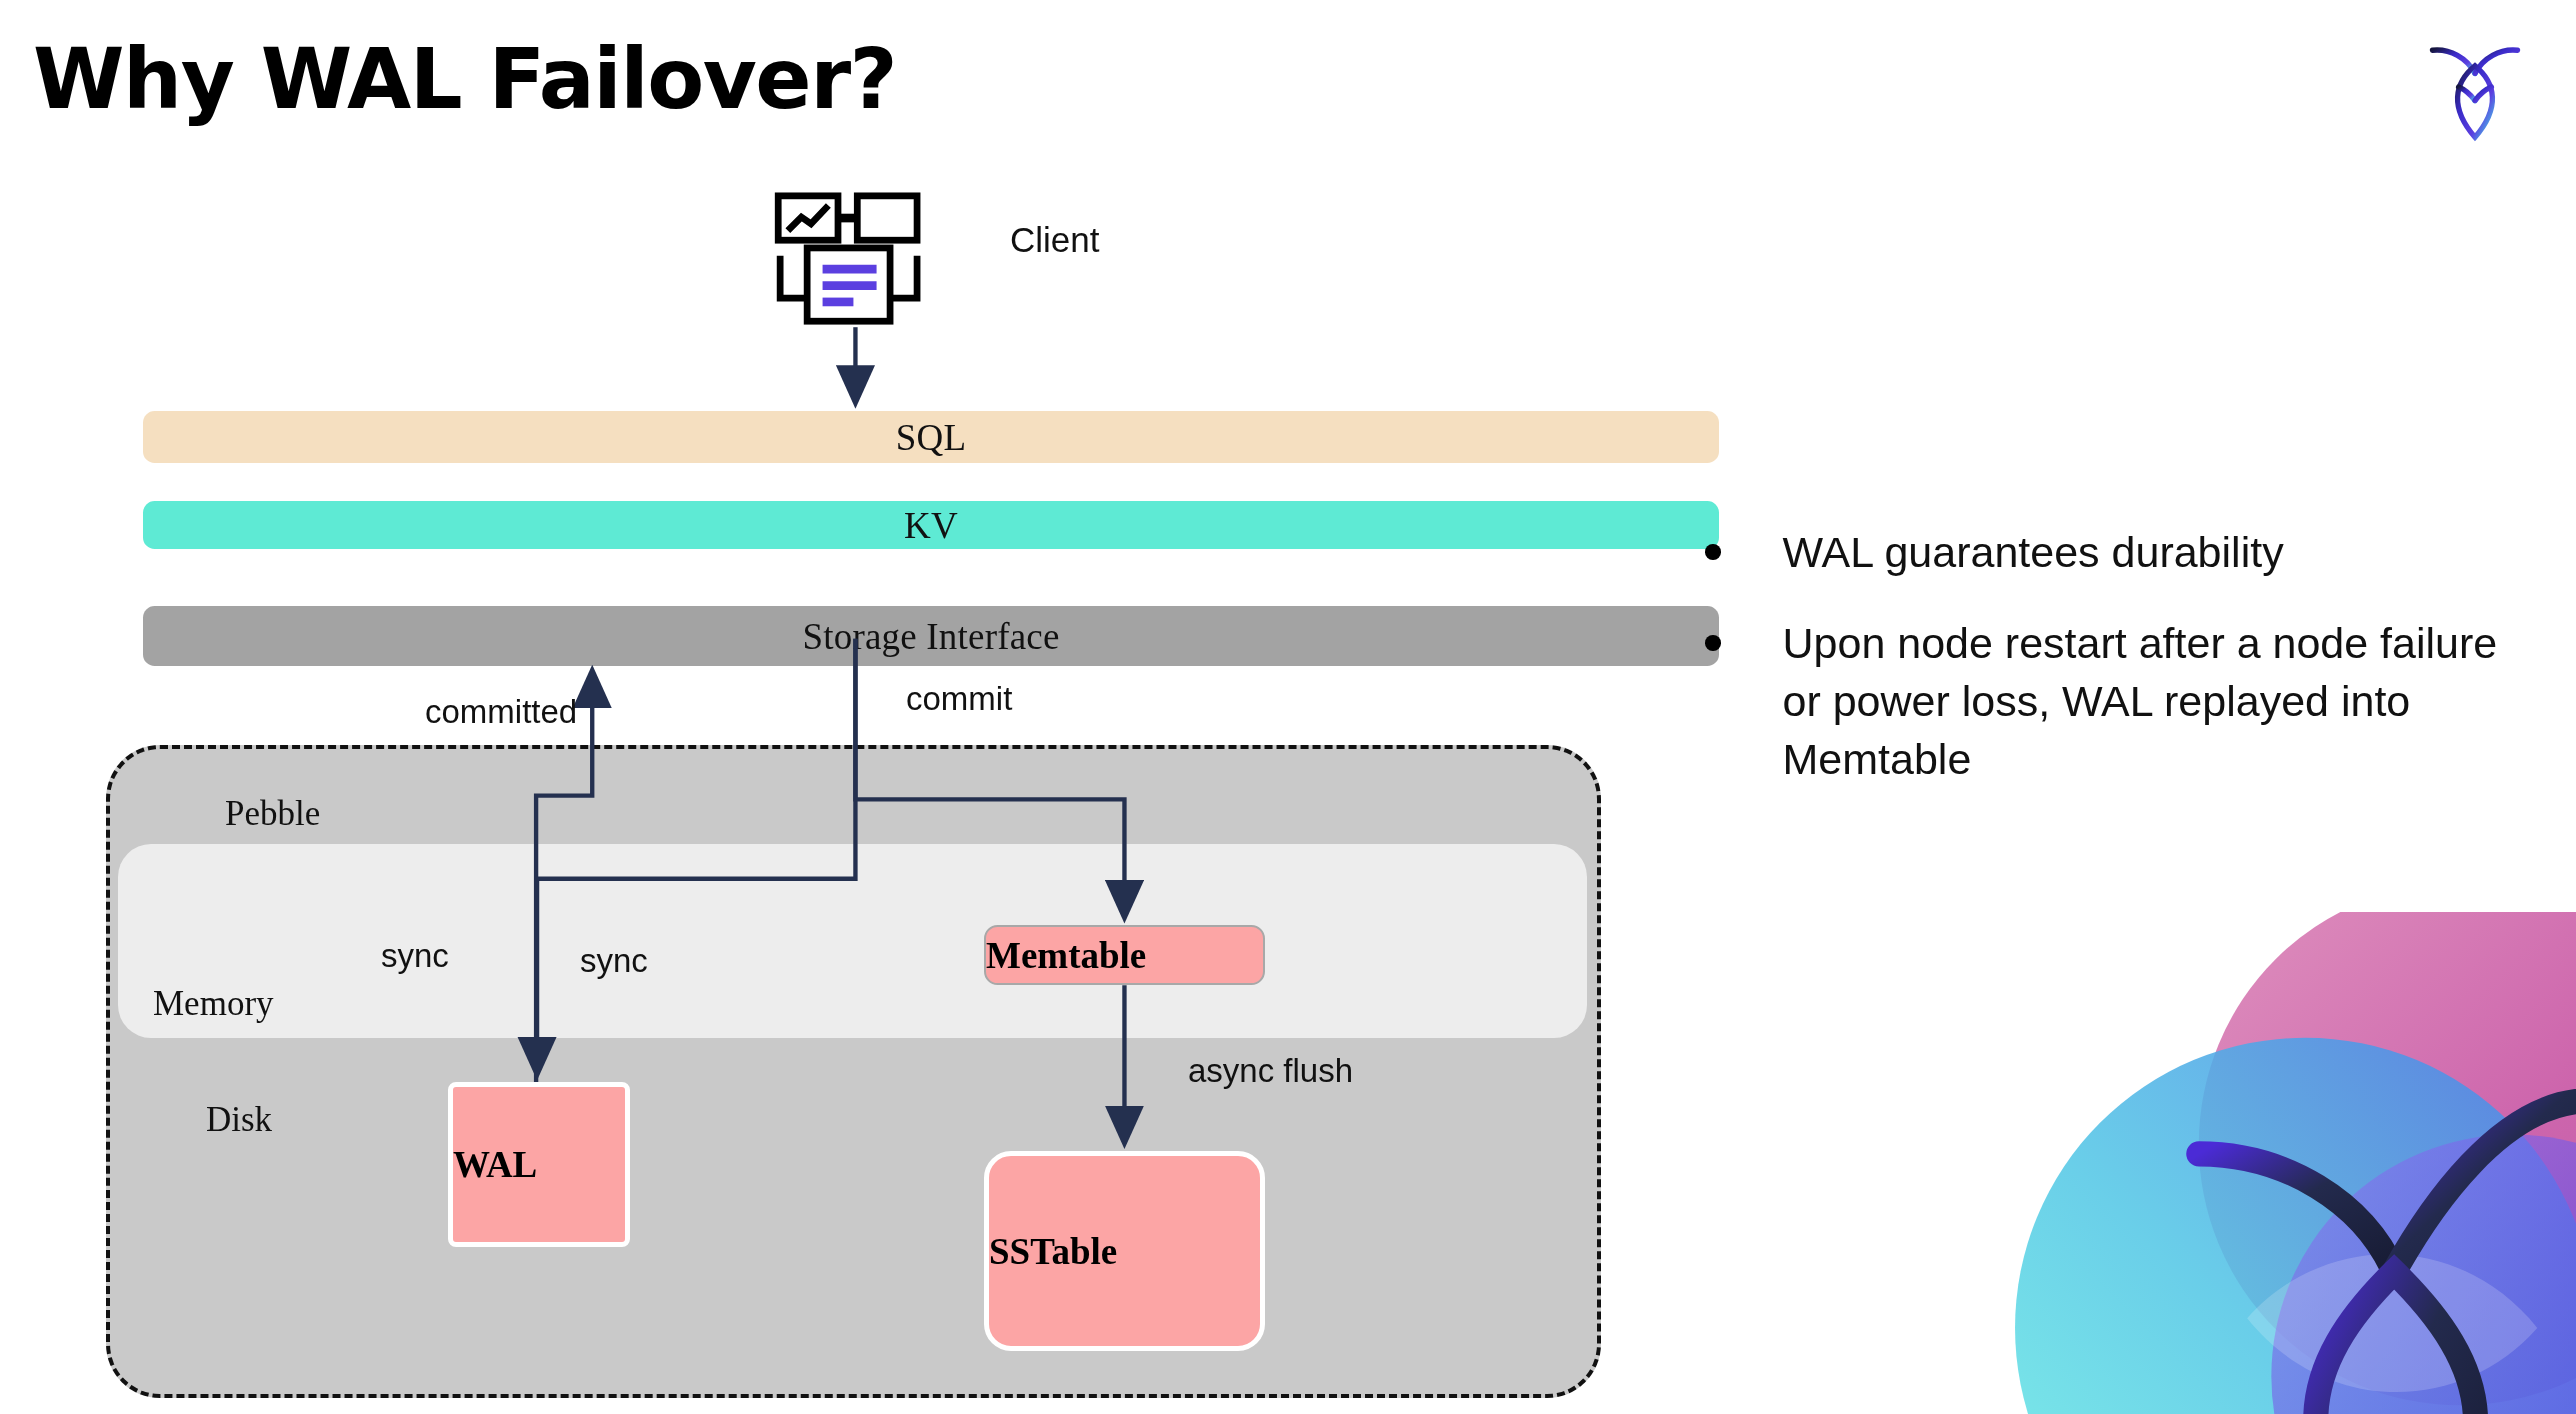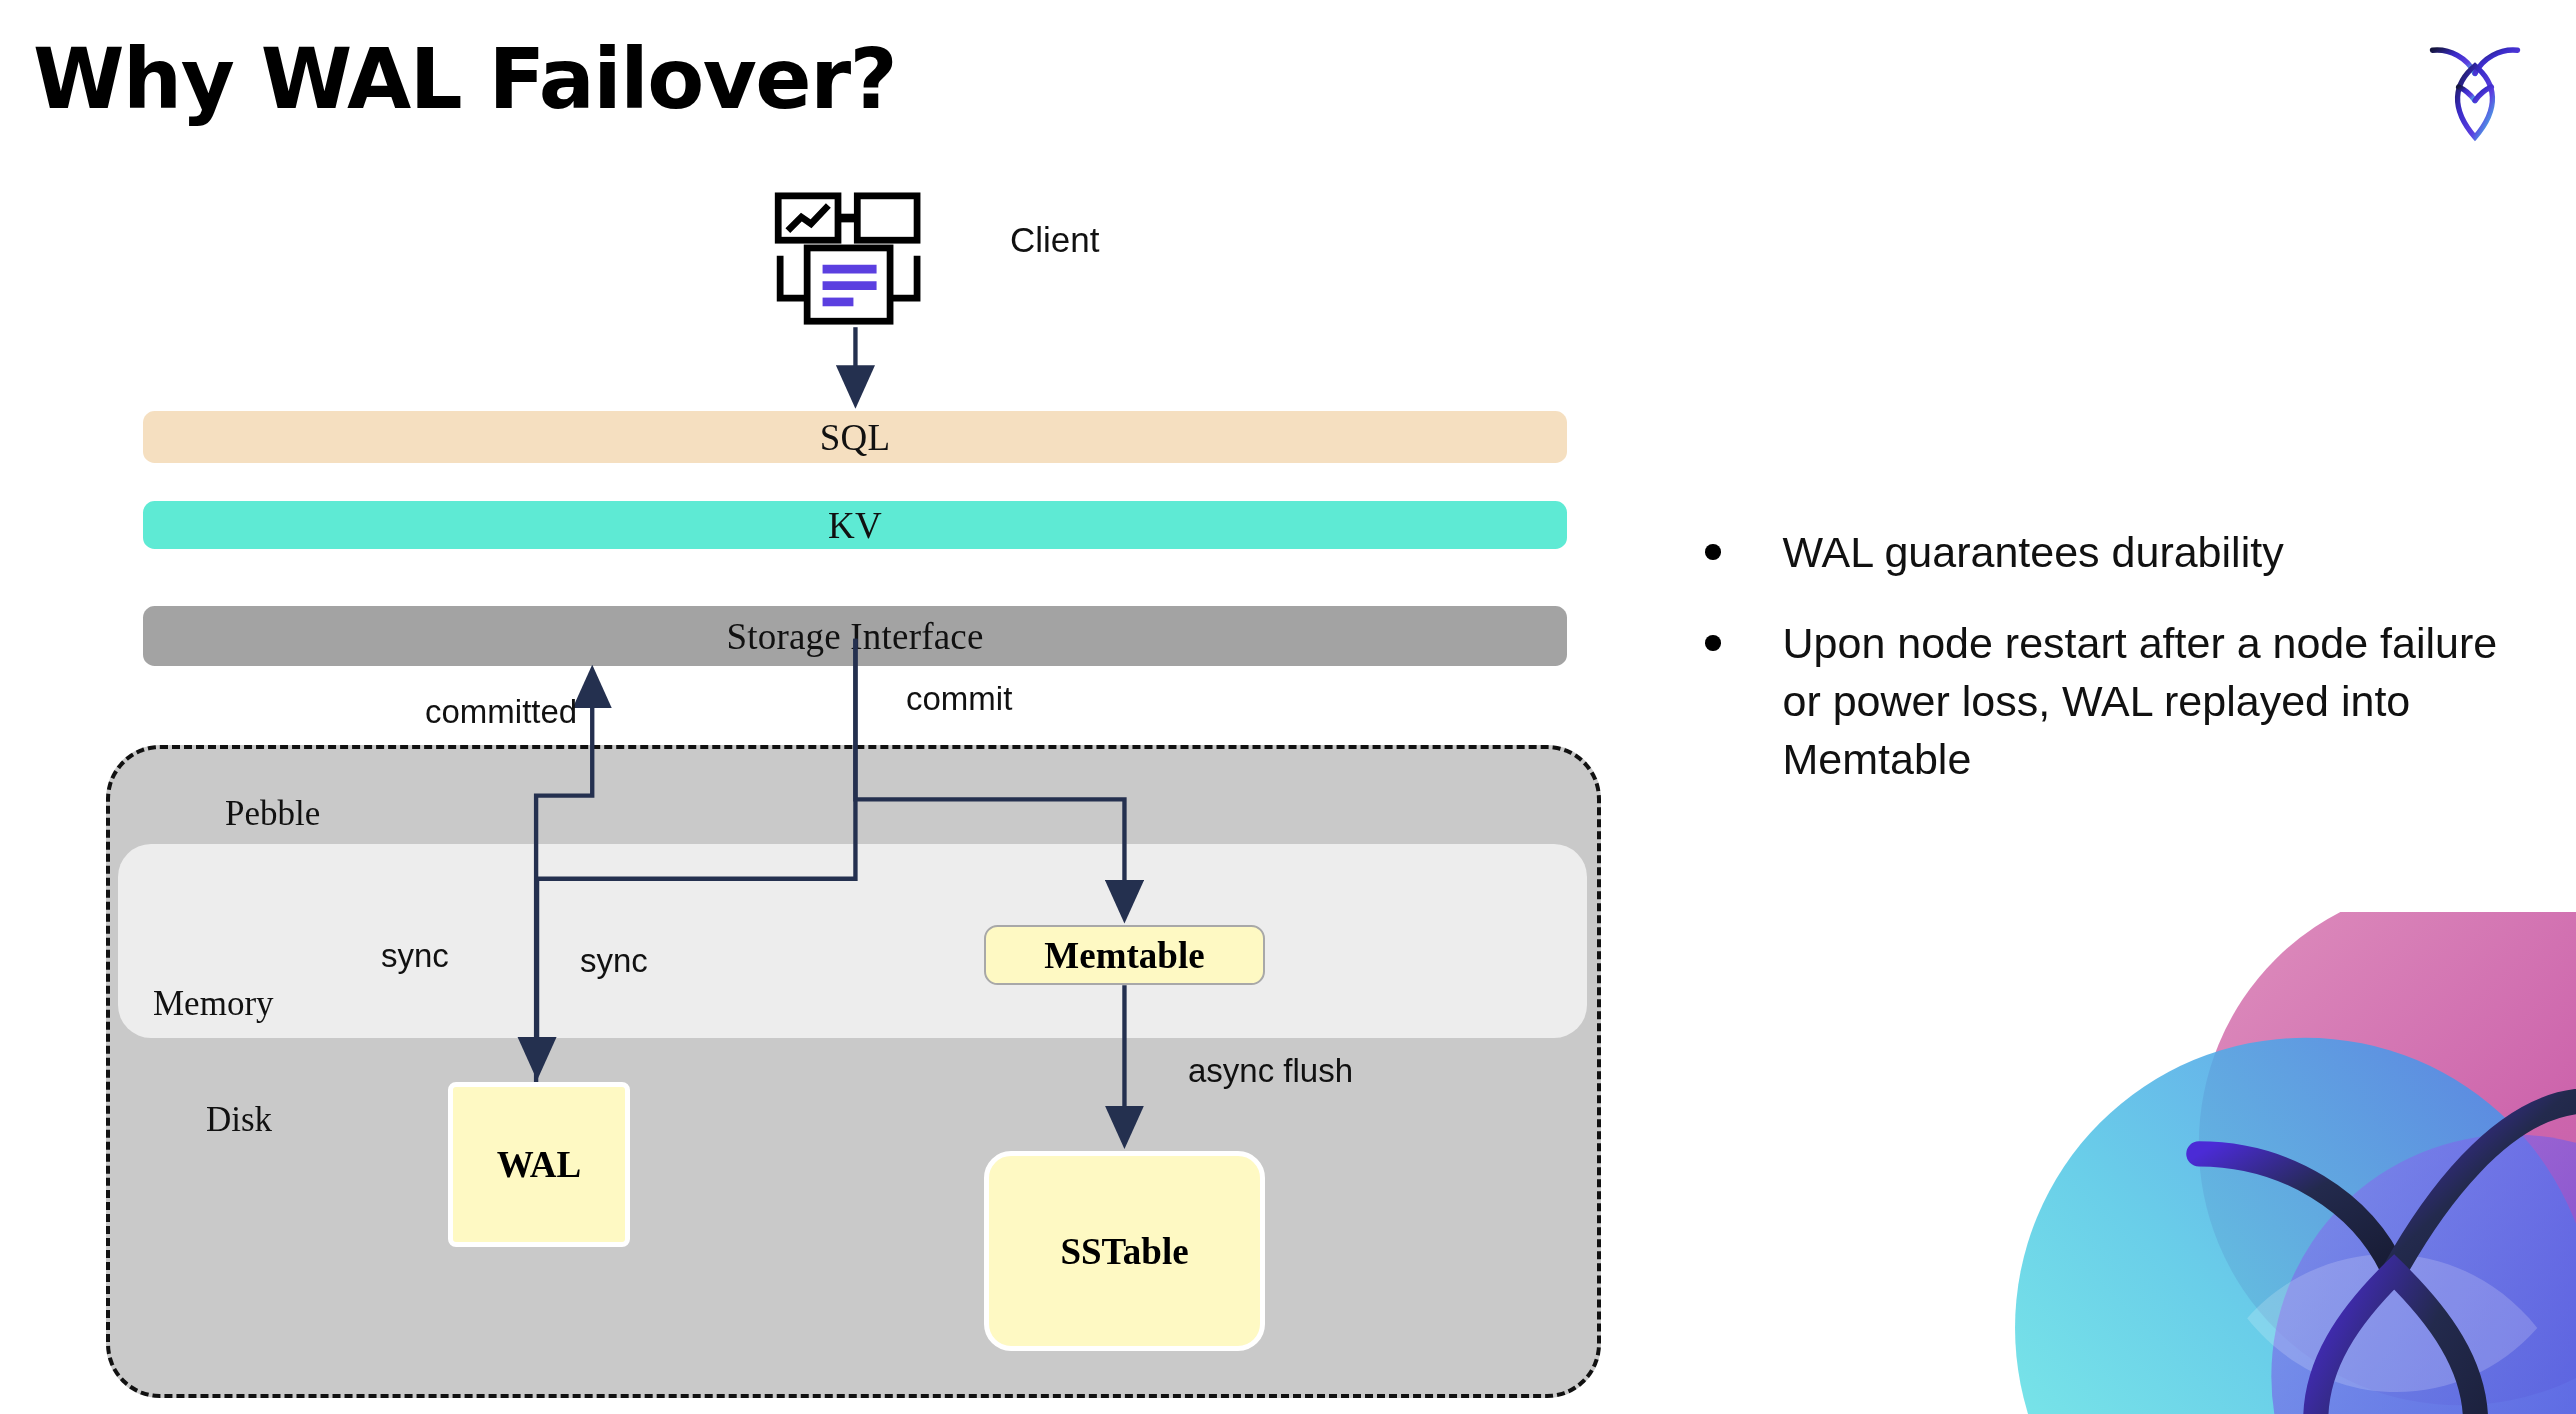--- a/index.html
+++ b/index.html
@@ -71,21 +71,21 @@
     font-family: "Liberation Sans", sans-serif;
     font-size: 35px;
     color: #111111;
     white-space: nowrap;
   }
 
   
   .layer-bar {
     position: absolute;
     left: 143px;
-    width: 1424px;
+    width: 1576px;
     border-radius: 11.6px;
     display: flex;
     align-items: center;
     justify-content: center;
     font-family: "Liberation Serif", serif;
     font-size: 37px;
     color: #111111;
     letter-spacing: 0.2px;
   }
   #layer-sql { top: 411px; height: 52px; background: #f5dfc0; }
@@ -121,24 +121,24 @@
     color: #111111;
     white-space: nowrap;
   }
   #pebble-label { left: 225px; top: 794px; }
   #memory-label { left: 153px; top: 984px; }
   #disk-label   { left: 206px; top: 1100px; }
 
   
   .data-box {
     position: absolute;
-    background: #fef9c3;
+    background: #fca5a5;
     display: flex;
     align-items: center;
-    justify-content: center;
+    justify-content: flex-start;
     font-family: "Liberation Serif", serif;
     font-weight: bold;
     font-size: 37px;
     color: #000000;
     box-sizing: border-box;
   }
   #box-memtable {
     left: 984px; top: 925px;
     width: 281px; height: 60px;
     border: 2.9px solid #a8a8a8;

